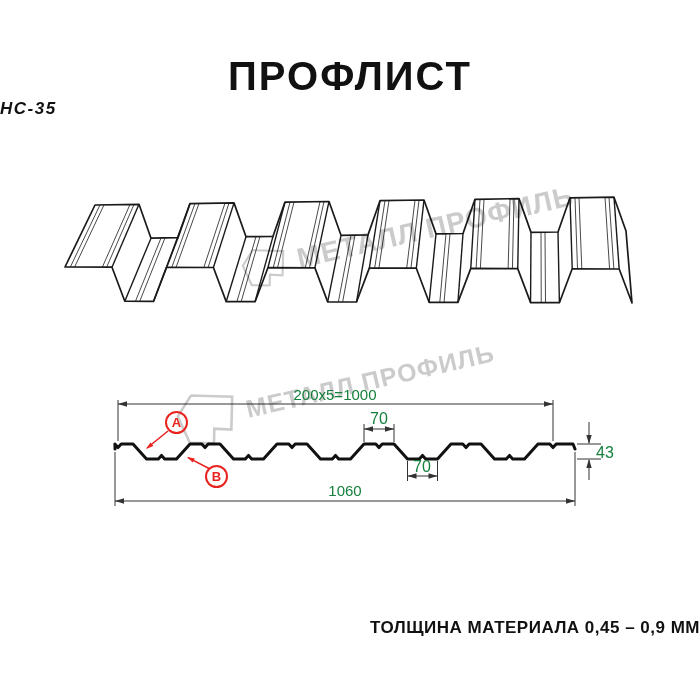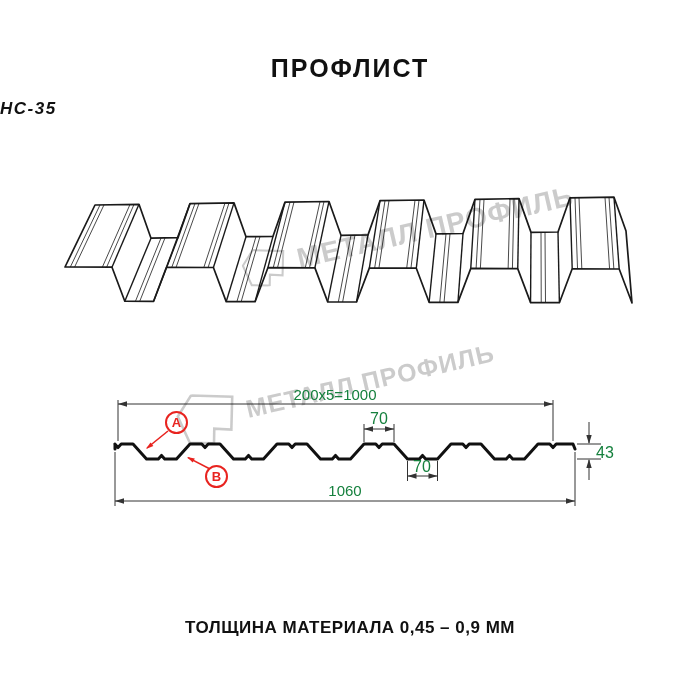--- a/index.html
+++ b/index.html
@@ -1,35 +1,35 @@
 <!DOCTYPE html>
 <html><head>
 <meta charset="utf-8">
 <style>
   html,body{margin:0;padding:0;background:#fff;}
   .page{position:relative;width:700px;height:700px;background:#fff;overflow:hidden;
         font-family:"Liberation Sans","DejaVu Sans",sans-serif;color:#111;}
   .title{position:absolute;top:54px;left:0;width:100%;text-align:center;
-         font-size:25px;font-weight:700;letter-spacing:2px;}
+         font-size:40px;font-weight:700;letter-spacing:2px;}
   .model{position:absolute;top:99px;left:0;width:100%;text-align:left;
          font-size:17px;font-weight:700;letter-spacing:1.5px;font-style:italic;}
   #art{position:absolute;left:0;top:0;z-index:1;}
   .wm{position:absolute;display:flex;align-items:center;white-space:nowrap;
       transform-origin:left center;color:#c6c6c6;font-weight:700;z-index:2;
       mix-blend-mode:multiply;opacity:.9;}
   .wm svg{flex:none;}
   .wm1{left:243px;top:252px;transform:rotate(-13deg);font-size:28px;letter-spacing:1px;gap:10px;}
   .wm2{left:178px;top:398px;transform:rotate(-13deg);font-size:25px;letter-spacing:1px;gap:8px;}
   .dim{position:absolute;font-size:15px;color:#15803d;transform:translateX(-50%);z-index:3;}
   .dim.left{transform:none;}
   .dim.small{font-size:16px;}
   .callout{position:absolute;width:19px;height:19px;border:2px solid #e8231f;border-radius:50%;
            color:#e8231f;font-size:13px;font-weight:700;display:flex;align-items:center;
            justify-content:center;z-index:3;line-height:1;}
-  .caption{position:absolute;top:618px;left:0;width:100%;text-align:center;
+  .caption{position:absolute;top:618px;left:0;width:100%;text-align:right;
            font-size:17px;font-weight:700;letter-spacing:.5px;}
 </style>
 </head>
 <body>
 
 <div class="page">
 
   <div class="title">ПРОФЛИСТ</div>
   <div class="model">НС-35</div>
 

